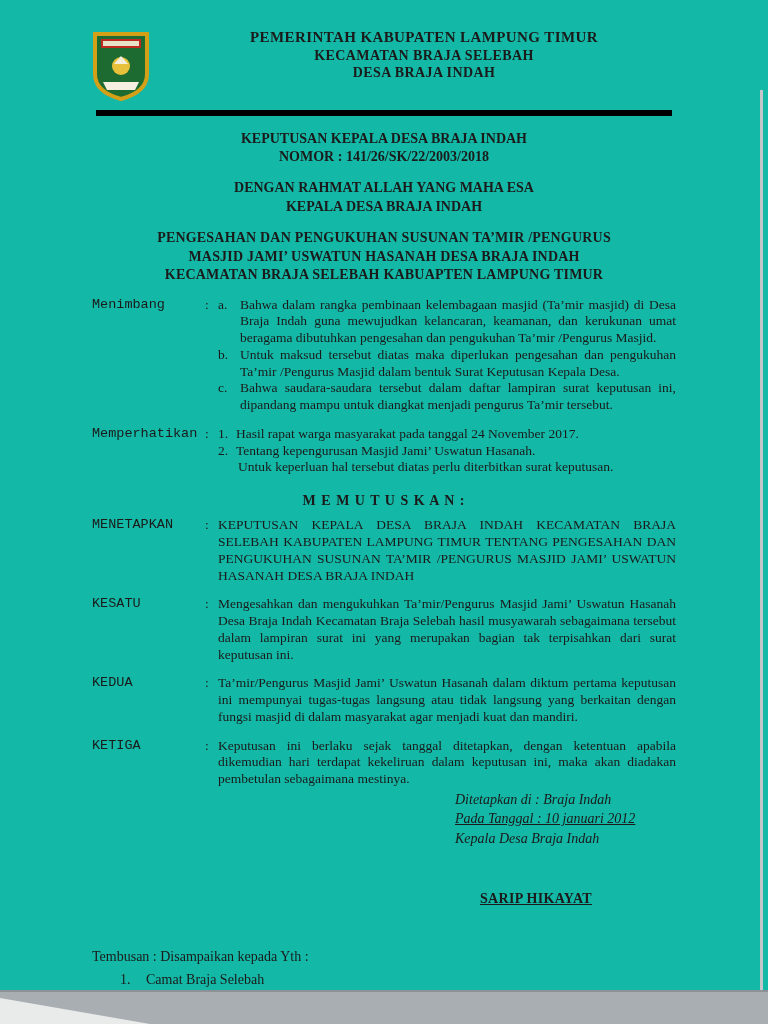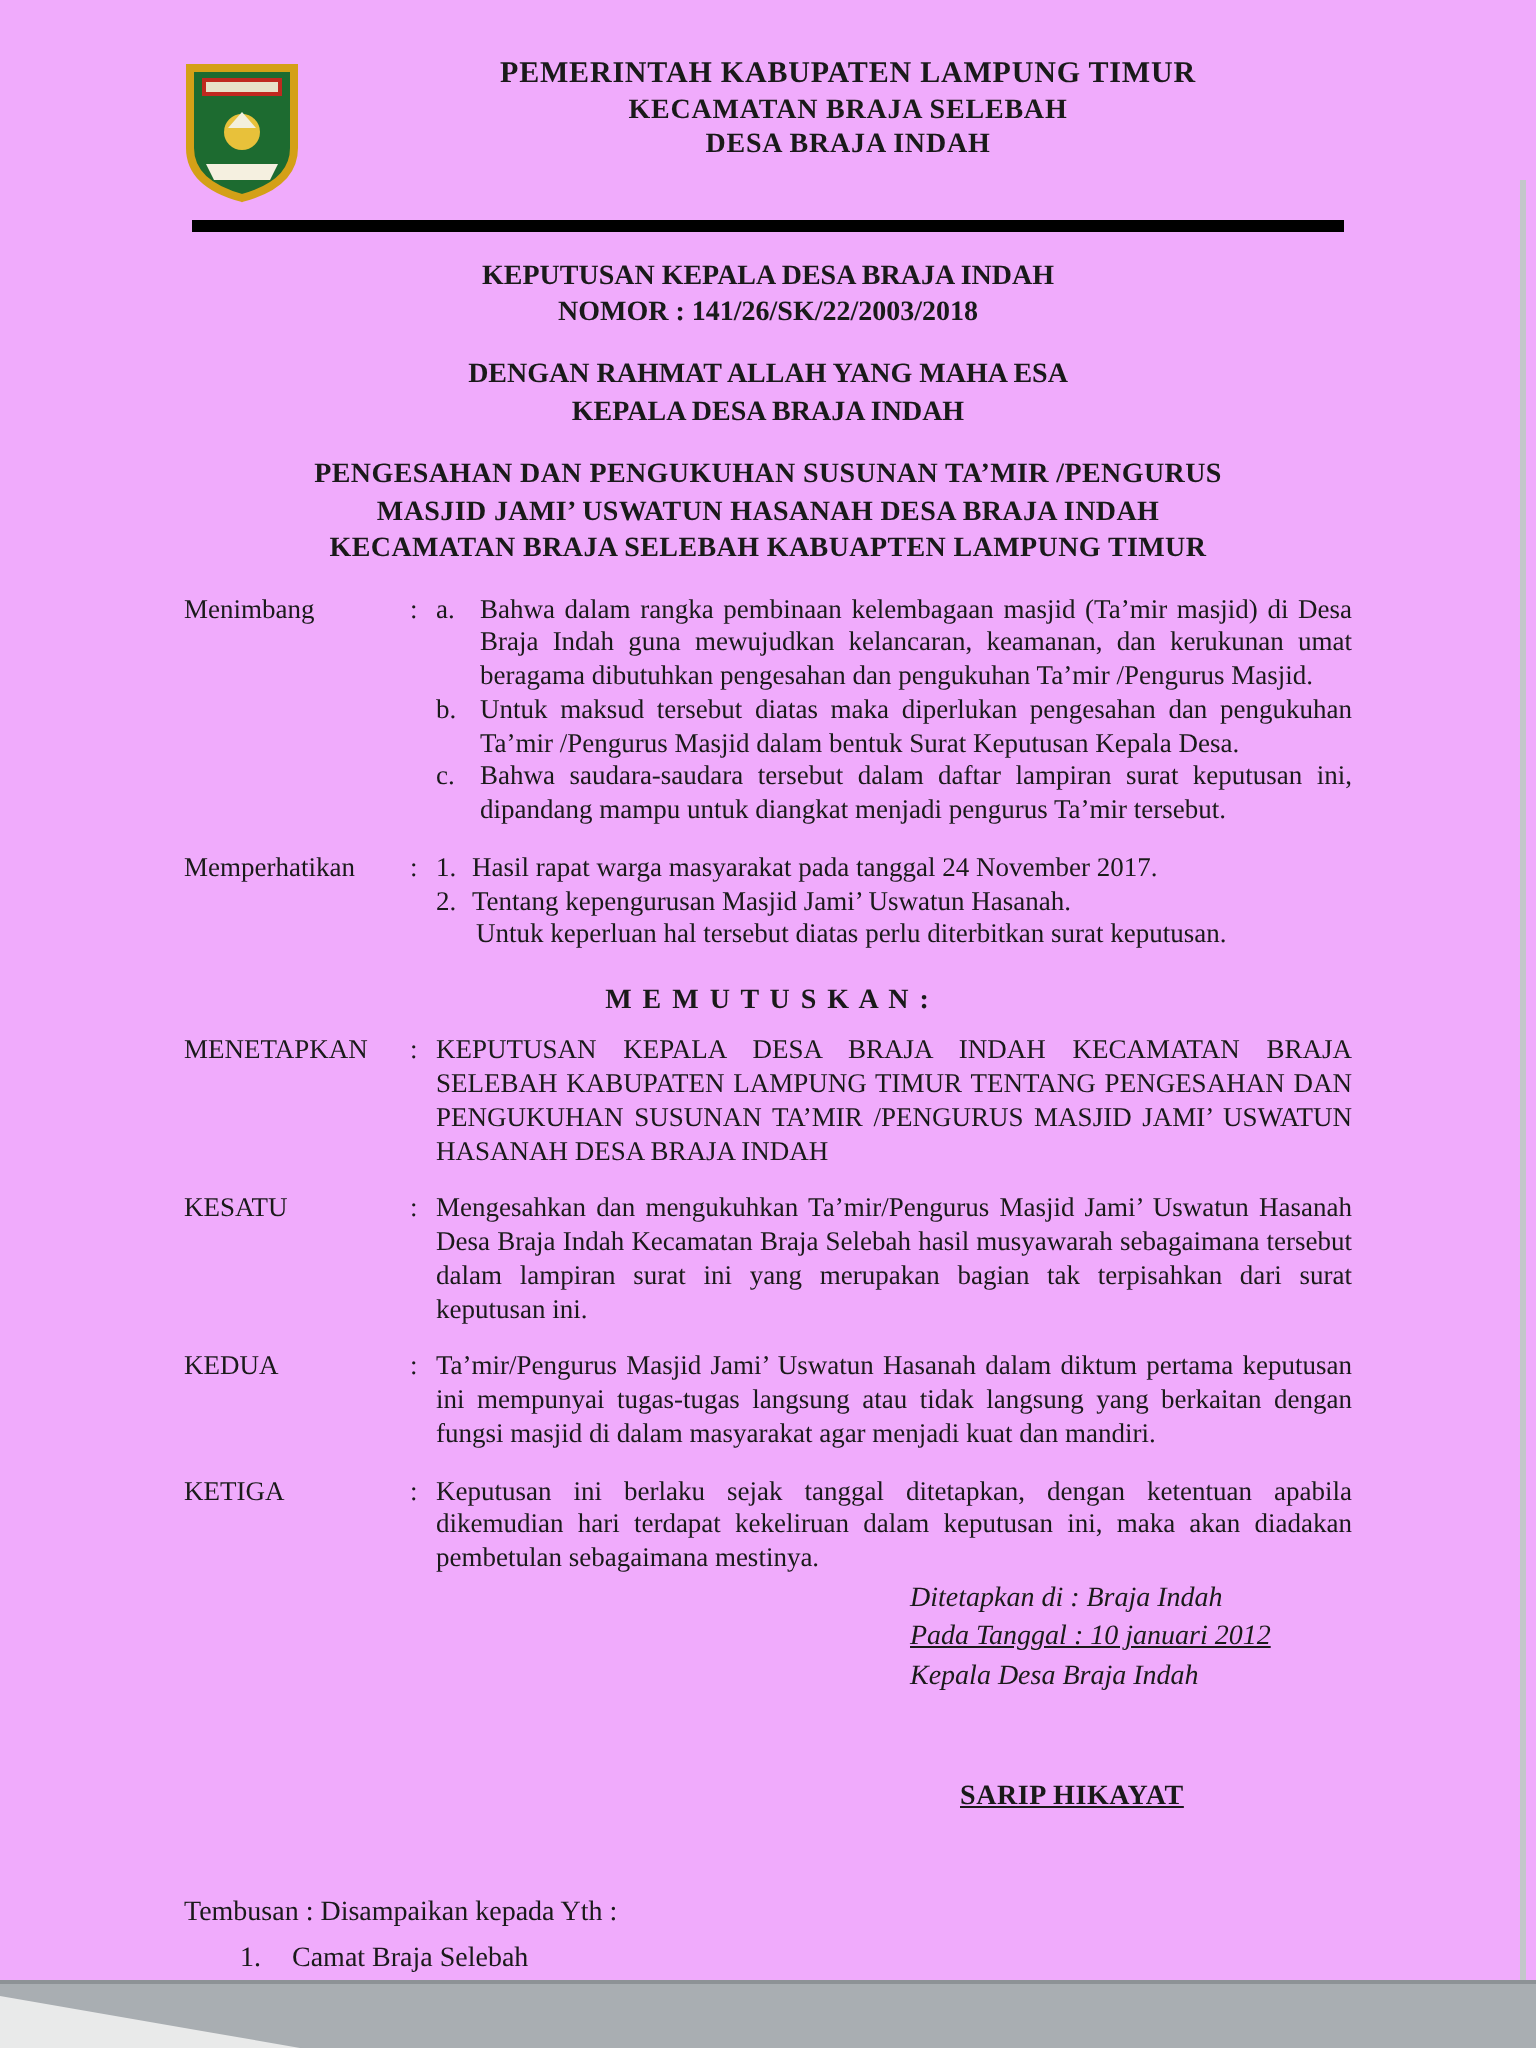--- a/index.html
+++ b/index.html
@@ -1,19 +1,19 @@
 <!DOCTYPE html>
 <html><head>
 <meta charset="utf-8">
 <style>
   html,body{margin:0;padding:0;background:#ffffff;}
   .page{
     position:relative;
     width:768px;height:1024px;
-    background:#f0abfc;
+    background:#14b8a6;
     font-family:"Liberation Serif","DejaVu Serif",serif;
     color:#1a1a1a;
     overflow:hidden;
   }
   .content{
     position:relative;
     padding:28px 92px 0 92px;
   }
   
   .letterhead{display:flex;align-items:flex-start;}
@@ -28,21 +28,21 @@
     border-bottom:1px solid #000;
   }
   
   .center{text-align:center;font-weight:bold;}
   .doc-title{margin-top:14px;font-size:14px;line-height:1.3;}
   .doc-subject{margin-top:13px;font-size:14px;line-height:1.32;letter-spacing:.2px;}
   .invocation{margin-top:13px;font-size:14px;line-height:1.32;}
   
   .body-text{font-size:13.5px;line-height:1.24;}
   .sec{display:flex;margin-top:12px;}
-  .sec-label{flex:0 0 113px;}
+  .sec-label{flex:0 0 113px;font-family:Liberation Mono, monospace;}
   .sec-colon{flex:0 0 13px;}
   .sec-body{flex:1;text-align:justify;}
   .item{display:flex;}
   .m22{flex:0 0 22px;}
   .m18{flex:0 0 18px;}
   .itext{flex:1;text-align:justify;}
   .note{margin-left:18px;padding-left:2px;}
   .memutuskan{margin-top:16px;margin-bottom:-4px;text-align:center;font-weight:bold;font-size:14px;letter-spacing:1px;}
   .upper{text-transform:none;}
   

